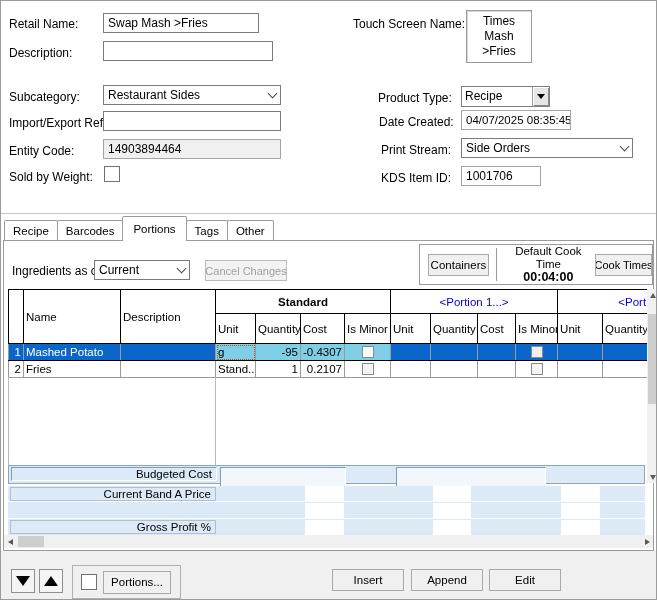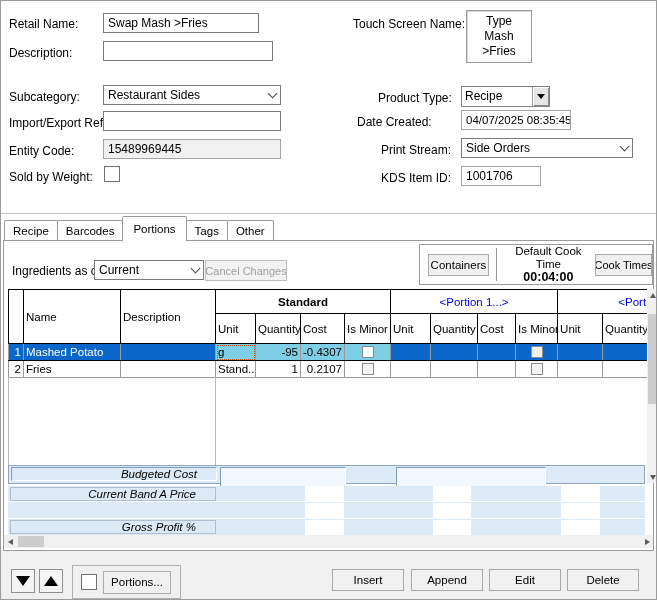--- a/index.html
+++ b/index.html
@@ -83,22 +83,22 @@
   .hsb .arr { position:absolute; top:0; width:12px; height:13px; display:flex; align-items:center; justify-content:center; }
   .hsb .thumb { position:absolute; top:1px; height:11px; background:#cdcdcd; }
   .tri-u { width:0;height:0;border-left:3.5px solid transparent;border-right:3.5px solid transparent;border-bottom:5px solid #5a5a5a; }
   .tri-d { width:0;height:0;border-left:3.5px solid transparent;border-right:3.5px solid transparent;border-top:5px solid #5a5a5a; }
   .tri-l { width:0;height:0;border-top:3.5px solid transparent;border-bottom:3.5px solid transparent;border-right:5px solid #5a5a5a; }
   .tri-r { width:0;height:0;border-top:3.5px solid transparent;border-bottom:3.5px solid transparent;border-left:5px solid #5a5a5a; }
 
   
   .budget-row { position:absolute; left:4px; top:224px; width:637px; height:19px;
     background:#dce9f6; border:1px solid #8ea6bd; font-size:11.5px; }
-  .sum-label { position:absolute; left:2px; height:14px; line-height:13px; text-align:right; padding-right:19px;
-    border:1px solid; border-color:#7f9db9 #fff #fff #7f9db9; width:206px; white-space:nowrap; overflow:hidden;font-style:italic; }
+  .sum-label { position:absolute; left:2px; height:14px; line-height:13px; text-align:right; padding-right:4px;
+    border:1px solid; border-color:#7f9db9 #fff #fff #7f9db9; width:206px; white-space:nowrap; overflow:hidden; }
   .val-box { position:absolute; height:14px; line-height:13px; background:#f2f7fd;
     border:1px solid; border-color:#7f9db9 #fff #fff #7f9db9; padding:16px 3px; }
   .summary { position:absolute; left:4px; top:245px; width:637px; height:49px; background:#dce9f6; font-size:11.5px; }
   .sum-row { position:absolute; left:0; width:637px; height:16px; border-bottom:1px solid #fff; }
   .wcell { position:absolute; top:0; height:15px; background:#fff; }
 
   
   .footer { position:absolute; left:0; top:550px; width:655px; height:48px; background:#f0f0f0; }
   .sqbtn { position:absolute; width:24px; height:24px; background:#f4f4f4; border:1px solid #8f8f8f;
     display:flex; align-items:center; justify-content:center; }
@@ -120,41 +120,41 @@
   <div class="lbl" style="left:8px;top:89px">Subcategory:</div>
   <div class="combo" style="left:102px;top:84px;width:178px">
     <span>Restaurant Sides</span>
     <span class="chev"></span>
   </div>
 
   <div class="lbl" style="left:8px;top:115px">Import/Export Ref:</div>
   <input class="tb" style="left: 102px; top: 110px; width: 178px;" value="">
 
   <div class="lbl" style="left:8px;top:143px">Entity Code:</div>
-  <div class="tb ro" style="left:102px;top:138px;width:178px">15489969445</div>
+  <div class="tb ro" style="left:102px;top:138px;width:178px">14903894464</div>
 
   <div class="lbl" style="left:8px;top:169px">Sold by Weight:</div>
   <div class="cb" style="left:103px;top:165px"></div>
 
   <div class="lbl" style="left:352px;top:16px">Touch Screen Name:</div>
   <div class="tsn-box" style="left:465px;top:9px;width:66px;height:53px">
-    <div>Type</div>
+    <div>Times</div>
     <div>Mash</div>
     <div>&gt;Fries</div>
   </div>
 
   <div class="lbl" style="left:377px;top:90px">Product Type:</div>
   <div class="classic-combo" style="left:460px;top:85px;width:89px">
     <span class="val">Recipe</span>
     <span class="classic-btn">
         <span class="tri-dn"></span>
       </span>
   </div>
 
-  <div class="lbl" style="left:356px;top:114px">Date Created:</div>
+  <div class="lbl" style="left:378px;top:114px">Date Created:</div>
   <div class="tb roW" style="left:460px;top:109px;width:110px;font-size:11.5px">04/07/2025 08:35:45</div>
 
   <div class="lbl" style="left:380px;top:142px">Print Stream:</div>
   <div class="combo" style="left:460px;top:137px;width:172px">
     <span>Side Orders</span>
     <span class="chev"></span>
   </div>
 
   <div class="lbl" style="left:380px;top:170px">KDS Item ID:</div>
   <div class="tb roW" style="left:460px;top:165px;width:80px">1001706</div>
@@ -165,21 +165,21 @@
     <div class="tab">Recipe</div>
     <div class="tab">Barcodes</div>
     <div class="tab active">Portions</div>
     <div class="tab">Tags</div>
     <div class="tab">Other</div>
   </div>
 
   <div class="tabpage">
 
     <div class="lbl" style="left:8px;top:23px">Ingredients as of:</div>
-    <div class="combo" style="left:90px;top:19px;width:110px">
+    <div class="combo" style="left:90px;top:19px;width:96px">
       <span>Current</span>
       <span class="chev"></span>
     </div>
     <div class="btn disabled" style="position:absolute;left:201px;top:19px;width:82px;height:21px;font-size:11px">Cancel Changes</div>
 
     <div class="groupbox" style="left:415px;top:3px;width:234px;height:41px">
       <div class="btn" style="width:64px;height:22px;margin-left:8px">Containers</div>
       <div class="vdiv"></div>
       <div class="cooktime">
         <div>Default Cook Time</div>
@@ -327,16 +327,15 @@
       </div>
 
     <div class="groupbox" style="left:71px;top:14px;width:109px;height:34px;border-color:#b0b0b0">
       <div class="cb" style="position:static;margin-left:8px;flex:0 0 auto"></div>
       <div class="btn" style="width:68px;height:23px;margin-left:6px">Portions...</div>
     </div>
 
     <div class="btn" style="position:absolute;left:331px;top:18px;width:72px;height:22px">Insert</div>
     <div class="btn" style="position:absolute;left:410px;top:18px;width:72px;height:22px">Append</div>
     <div class="btn" style="position:absolute;left:488px;top:18px;width:72px;height:22px">Edit</div>
-    <div class="btn" style="position:absolute;left:566px;top:18px;width:72px;height:22px">Delete</div>
   </div>
 
 </div>
 
 </body></html>

